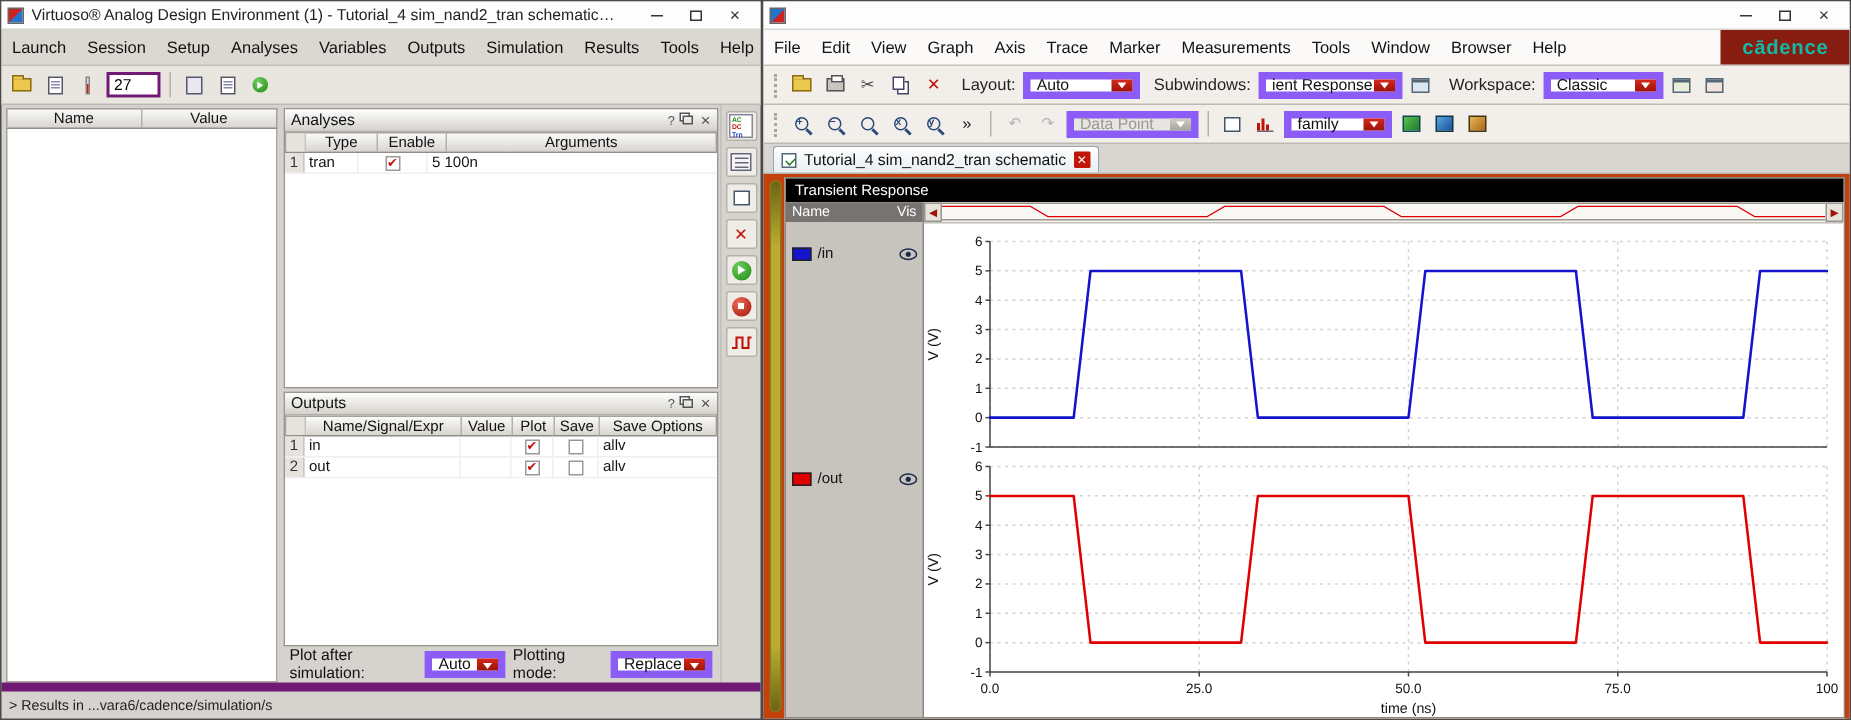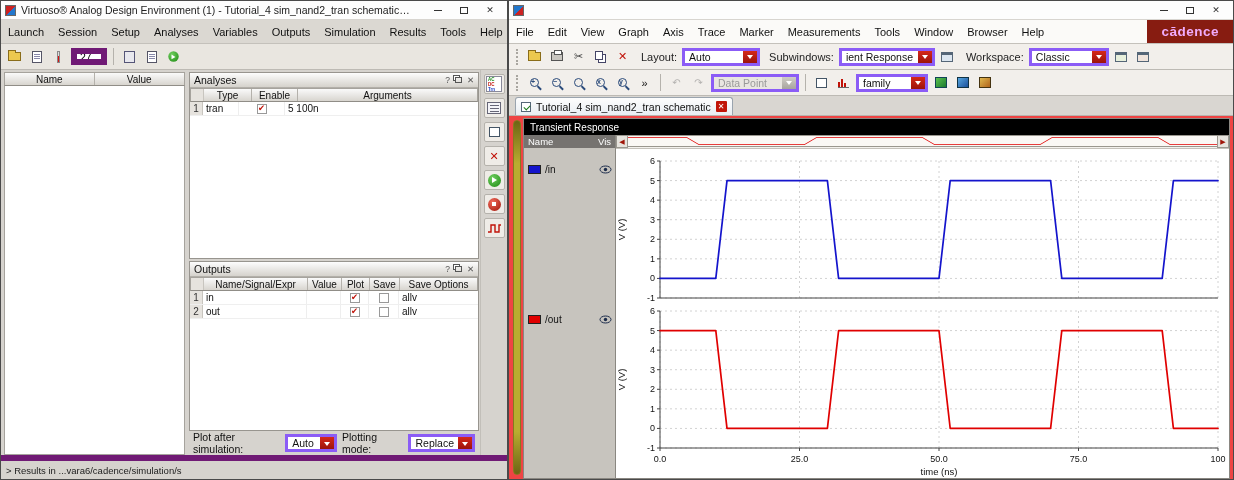--- a/index.html
+++ b/index.html
@@ -16,38 +16,38 @@
   .win-controls{margin-left:auto;display:flex;align-items:center;height:100%;}
   .win-btn{width:26px;height:100%;display:flex;align-items:center;justify-content:center;color:#333;font-size:9px;}
   .min-glyph{width:8px;height:1px;background:#333;display:inline-block;}
   .box-glyph{width:8px;height:7px;border:1px solid #333;display:inline-block;}
 
   
   .menubar{display:flex;align-items:stretch;height:24px;font-size:11px;flex:0 0 auto;border-bottom:1px solid #c4c1bb;}
   .win-left .menubar{background:#dbd8d2;}
   .win-right .menubar{background:#fbfaf8;}
   .menu-item{display:flex;align-items:center;padding:0 7px;white-space:nowrap;}
-  .brand{margin-left:auto;background:#871c11;color:#f0abfc;display:flex;align-items:center;padding:0 14px;font-size:13.5px;letter-spacing:.5px;font-weight:bold;}
+  .brand{margin-left:auto;background:#871c11;color:#14b8a6;display:flex;align-items:center;padding:0 14px;font-size:13.5px;letter-spacing:.5px;font-weight:bold;}
 
   
   .toolbar{display:flex;align-items:center;gap:3px;padding:0 4px;background:#e9e6e0;border-bottom:1px solid #bdbab4;flex:0 0 auto;}
   .win-left .toolbar{height:26px;}
   .win-right .toolbar{height:26px;background:#f2efeb;}
   .tb-handle{width:3px;height:16px;border-left:2px dotted #a9a6a0;margin:0 3px;}
   .tbtn{width:19px;height:19px;display:flex;align-items:center;justify-content:center;border:1px solid transparent;border-radius:2px;position:relative;font-size:11px;}
   .tbtn.dis{opacity:.4;}
   .sep{width:1px;height:17px;background:#b5b2ac;margin:0 3px;}
   .tb-label{white-space:nowrap;color:#222;margin:0 2px 0 6px;font-size:11px;}
-  .combo{display:flex;height:18px;border:3px solid #8b5cf6;background:#fff;align-items:center;font-size:10.5px;}
+  .combo{display:flex;height:18px;border:5px solid #8b5cf6;background:#fff;align-items:center;font-size:10.5px;}
   .combo .val{padding:0 4px;white-space:nowrap;overflow:hidden;flex:1;}
   .combo .dd{width:14px;height:100%;background:linear-gradient(#d6281a,#9c130a);display:flex;align-items:center;justify-content:center;flex:0 0 auto;}
   .combo .dd::after{content:"";border:3.5px solid transparent;border-top:4.5px solid #fff;margin-top:4px;}
   .combo.dis{background:#e9e6e1;color:#999;}
   .combo.dis .dd{background:linear-gradient(#cfccc6,#a7a49e);}
-  .num-input{width:36px;height:17px;border:6px solid #701a75;background:#fff;font-size:10.5px;padding:0 3px;font-family:inherit;}
+  .num-input{width:36px;height:17px;border:2px solid #701a75;background:#fff;font-size:10.5px;padding:0 3px;font-family:inherit;}
 
   
   .g-folder{width:13px;height:9px;background:#ecc84f;border:1px solid #8a6d1a;position:relative;}
   .g-folder::before{content:"";position:absolute;top:-3px;left:-1px;width:6px;height:2px;background:#ecc84f;border:1px solid #8a6d1a;border-bottom:none;}
   .g-doc{width:10px;height:12px;background:#fff;border:1px solid #556;position:relative;}
   .g-doc::before{content:"";position:absolute;left:1px;top:2px;width:6px;height:1px;background:#88a;box-shadow:0 2px 0 #88a,0 4px 0 #88a;}
   .g-printer{width:12px;height:9px;background:#c9c6c0;border:1px solid #555;position:relative;}
   .g-printer::before{content:"";position:absolute;top:-3px;left:2px;width:6px;height:3px;background:#fff;border:1px solid #555;}
   .g-thermo{width:3px;height:12px;background:#ddd;border:1px solid #888;position:relative;}
   .g-thermo::before{content:"";position:absolute;bottom:0;left:0;width:1px;height:6px;background:#d11;}
@@ -103,21 +103,21 @@
   .g-sliders::before{content:"";position:absolute;left:2px;top:2px;width:9px;height:1px;background:#667;box-shadow:0 3px 0 #667,0 6px 0 #667;}
   .bottomrow{height:24px;display:flex;align-items:center;flex:0 0 auto;border-top:6px solid #701a75;}
   .status-left{width:186px;padding:0 5px;font-size:9.5px;color:#222;white-space:nowrap;overflow:hidden;flex:0 0 auto;}
 
   
   .tabbar{height:20px;background:#d9d6d1;display:flex;align-items:flex-end;padding:0 0 0 6px;flex:0 0 auto;border-bottom:1px solid #b8b5af;}
   .tab{height:18px;display:flex;align-items:center;gap:5px;background:linear-gradient(#fdfdfd,#e9eef3);border:1px solid #9aa4ae;border-bottom:none;padding:0 5px;font-size:10.5px;border-radius:3px 3px 0 0;}
   .tab-ico{width:10px;height:10px;background:#fff;border:1px solid #567;position:relative;}
   .tab-ico::after{content:"";position:absolute;left:2px;top:2px;width:5px;height:3px;border-left:1.5px solid #1a7a1a;border-bottom:1.5px solid #1a7a1a;transform:rotate(-45deg);}
   .tab-close{width:11px;height:11px;background:#c11508;color:#fff;font-size:8px;display:flex;align-items:center;justify-content:center;border-radius:1px;}
-  .graph{flex:1;display:flex;gap:2px;padding:2px 3px 0 4px;background:#ef4444;min-height:0;}
+  .graph{flex:1;display:flex;gap:2px;padding:2px 3px 0 4px;background:#c2410c;min-height:0;}
   .ystrip{width:8px;border-radius:4px;background:linear-gradient(#6e6414,#b9ac30 12%,#b9ac30 88%,#6e6414);border:1px solid #857a1e;margin:2px 0 4px 0;flex:0 0 auto;}
   .graph-main{flex:1;display:flex;flex-direction:column;border:1px solid #8a8781;background:#fff;min-width:0;}
   .banner{height:16px;background:#000;color:#fff;font-size:10px;display:flex;align-items:center;padding-left:6px;flex:0 0 auto;}
   .graph-body{flex:1;display:flex;min-height:0;}
   .name-panel{width:92px;background:#c7c4be;border-right:1px solid #8a8781;display:flex;flex-direction:column;flex:0 0 auto;}
   .np-header{height:13px;background:#767370;color:#fff;font-size:9.5px;display:flex;align-items:center;padding:0 4px;justify-content:space-between;flex:0 0 auto;}
   .np-body{flex:1;position:relative;}
   .trace-item{position:absolute;left:4px;right:3px;display:flex;align-items:center;gap:4px;font-size:10px;}
   .swatch{width:13px;height:9px;border:1px solid #222;flex:0 0 auto;}
   .eye{margin-left:auto;display:flex;}

